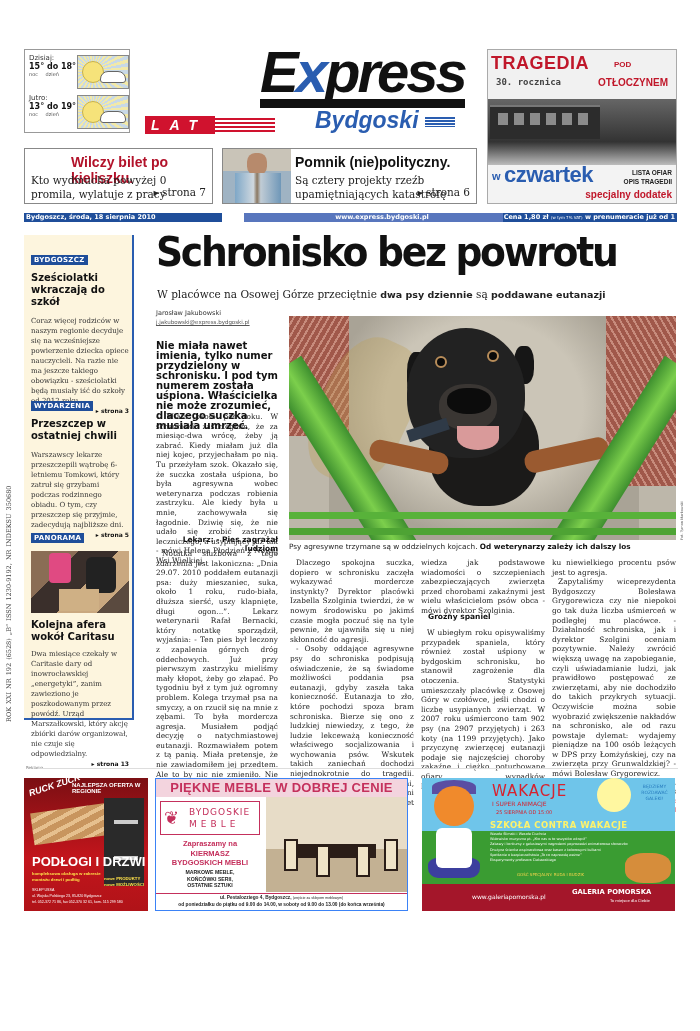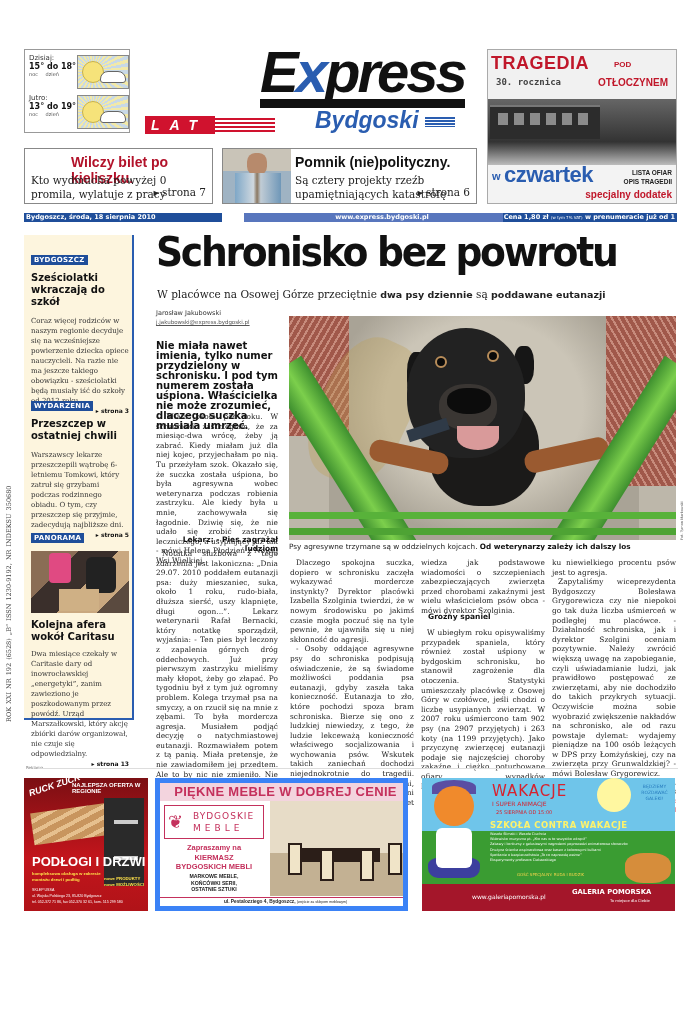--- a/index.html
+++ b/index.html
@@ -138,21 +138,21 @@
   #ad1 { left: 24px; top: 778px; width: 124px; height: 133px; background: linear-gradient(180deg, #7b0f13, #c3151c 60%, #b01318); overflow: hidden; }
   #ad1 .logo { position: absolute; left: 4px; top: 3px; font-family: "Liberation Sans", sans-serif; font-weight: bold; font-style: italic; font-size: 9px; color: #fff; transform: rotate(-18deg); line-height: 9px; }
   #ad1 .best { position: absolute; left: 48px; top: 4px; font-family: "Liberation Sans", sans-serif; font-weight: bold; font-size: 6px; color: #fff; }
   #ad1 .planks { position: absolute; left: 8px; top: 30px; width: 78px; height: 32px; background: repeating-linear-gradient(160deg, #c8955e 0 6px, #e6c08e 6px 10px); transform: rotate(-8deg); }
   #ad1 .door { position: absolute; left: 80px; top: 20px; width: 40px; height: 88px; background: #2a2a2a; }
   #ad1 .door span { position: absolute; left: 10px; width: 24px; height: 4px; background: #ccc; }
   #ad1 .pod { position: absolute; left: 8px; top: 76px; font-family: "Liberation Sans", sans-serif; font-weight: bold; font-size: 13px; color: #fff; }
   #ad1 .small { position: absolute; left: 8px; font-family: "Liberation Sans", sans-serif; font-weight: bold; font-size: 4.3px; color: #ffe14a; line-height: 5.5px; }
   #ad1 .tiny { position: absolute; left: 8px; font-family: "Liberation Sans", sans-serif; font-size: 3.6px; color: #fff; line-height: 5px; }
 
-  #ad2 { left: 155px; top: 778px; width: 253px; height: 133px; border: 5px solid #3b82f6; background: #fff; overflow: hidden; }
+  #ad2 { left: 155px; top: 778px; width: 253px; height: 133px; border: 1px solid #3b82f6; background: #fff; overflow: hidden; }
   #ad2 .banner { position: absolute; left: 0; top: 0; width: 251px; height: 18px; background: #f3d4de; text-align: center; font-family: "Liberation Sans", sans-serif; font-weight: bold; font-size: 13px; color: #c4305c; line-height: 18px; letter-spacing: 0.3px; }
   #ad2 .room { position: absolute; left: 110px; top: 18px; width: 141px; height: 95px; background: linear-gradient(180deg, #e7dcc7 0 55%, #c3b193 55%); }
   #ad2 .table { position: absolute; left: 140px; top: 65px; width: 80px; height: 14px; background: #2b1e18; }
   #ad2 .chair { position: absolute; width: 14px; height: 32px; background: #f0e4c8; border: 2px solid #2b1e18; top: 60px; }
   #ad2 .brand { position: absolute; left: 4px; top: 22px; width: 100px; height: 34px; border: 1px solid #c4305c; background: #fff; }
   #ad2 .brand .bi { position: absolute; left: 3px; top: 7px; font-size: 18px; color: #c4305c; line-height: 1; }
   #ad2 .brand .bt { position: absolute; left: 28px; top: 4px; font-family: "DejaVu Sans", sans-serif; font-size: 9px; color: #c4305c; letter-spacing: 1px; line-height: 12px; }
   #ad2 .brand .bt2 { letter-spacing: 4px; }
   #ad2 .zap { position: absolute; left: 4px; top: 60px; width: 100px; text-align: center; font-family: "Liberation Sans", sans-serif; font-weight: bold; font-size: 7.5px; color: #c4305c; line-height: 9.5px; }
   #ad2 .mar { position: absolute; left: 4px; top: 90px; width: 100px; text-align: center; font-family: "Liberation Sans", sans-serif; font-weight: bold; font-size: 5.2px; color: #222; line-height: 6.5px; }

